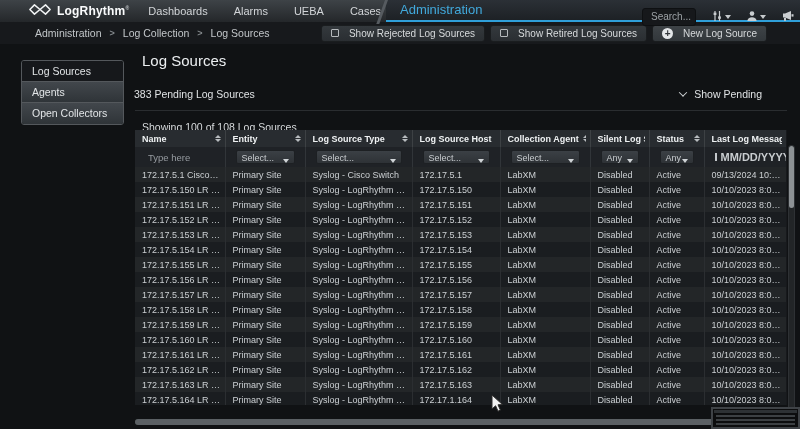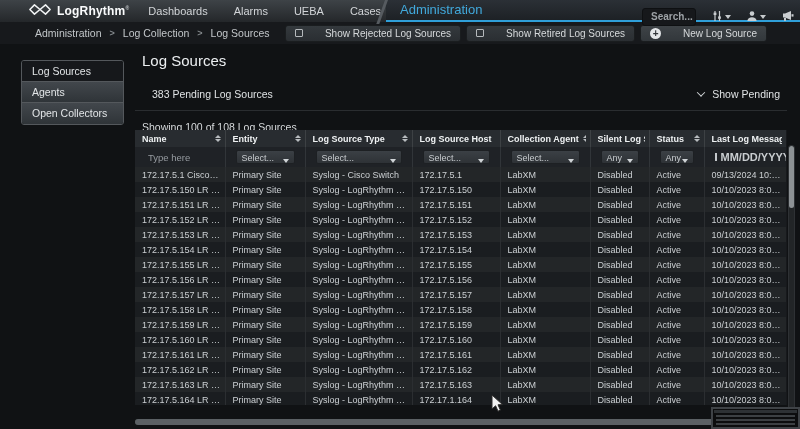--- a/index.html
+++ b/index.html
@@ -17,53 +17,53 @@
   .brand-text{font-size:12px;font-weight:bold;color:#fafbfc;letter-spacing:.2px;}
   .brand-text sup{font-size:5px;color:#c4c8cb;}
   .nav-items{display:flex;margin-left:6px;}
   .nav-item{padding:0 13px;font-size:11px;color:#d2d5d8;line-height:22px;cursor:default;}
   .admin-seg{position:absolute;left:386px;top:0;right:0;height:22px;
     background:linear-gradient(180deg,#2b3036,#1d2125);border-bottom:2px solid #2f9fd9;
     display:flex;align-items:center;}
   .diag{position:absolute;left:381px;top:-2px;width:3px;height:26px;background:#565b60;
     transform:skewX(-20deg);z-index:6;}
   .admin-label{color:#41a9dc;font-size:13px;margin-left:14px;line-height:20px;}
-  .nav-right{position:absolute;right:6px;top:0;height:34px;display:flex;align-items:center;gap:15px;z-index:7;font-weight:bold;}
+  .nav-right{position:absolute;right:6px;top:0;height:34px;display:flex;align-items:center;gap:15px;z-index:7;}
   .search-pill{background:#16181b;border:1px solid #0e1012;border-radius:3px;color:#9da2a6;
     font-size:10px;padding:2px 8px 3px;width:54px;}
   .icon-group{display:flex;align-items:center;gap:2px;}
   .caret{width:0;height:0;border-left:3px solid transparent;border-right:3px solid transparent;
     border-top:4px solid #c6cacd;}
   
   .subbar{position:absolute;top:22px;left:0;width:800px;height:22px;background:#17191c;
     display:flex;align-items:center;z-index:4;}
   .breadcrumb{display:flex;align-items:center;gap:8px;padding-left:35px;font-size:10.5px;color:#c2c6c9;}
   .crumb-sep{font-size:9px;font-weight:bold;color:#84898d;}
   .connected{position:absolute;left:393px;display:flex;gap:5px;align-items:center;
     font-size:10px;color:#d4d7da;}
   .conn-dot{width:9px;height:9px;border-radius:50%;
     background:radial-gradient(circle at 50% 45%, #6fc9f0 0 2px, #2b97cf 3px, #175f88 4.5px);}
   .btn-group{position:absolute;right:33px;display:flex;gap:5px;}
   .bar-btn{background:linear-gradient(180deg,#34393d,#2a2e32);border:1px solid #1a1d1f;
-    border-radius:3px;height:17px;display:flex;align-items:center;gap:22px;color:#d6d9db;
+    border-radius:3px;height:17px;display:flex;align-items:center;gap:10px;color:#d6d9db;
     font-size:10px;padding:0 9px;cursor:default;white-space:nowrap;}
   .bar-btn.primary{background:linear-gradient(180deg,#3e4347,#32373b);}
   .checkbox{width:8px;height:8px;border:1px solid #b5b9bc;border-radius:1px;background:transparent;}
   .plus{width:11px;height:11px;border-radius:50%;background:#e4e7e9;color:#303438;
     font-weight:bold;font-size:10px;line-height:11px;text-align:center;}
   
   .sidebar{position:absolute;left:21px;top:60px;width:103px;border:1px solid #54585c;
     border-radius:3px;overflow:hidden;z-index:3;}
   .side-item{height:21px;line-height:21px;padding-left:10px;font-size:10.5px;color:#e2e5e7;
     background:linear-gradient(180deg,#42474c,#2f3438);border-bottom:1px solid #54585c;cursor:default;}
   .side-item:last-child{border-bottom:none;}
   .side-item.selected{background:#16181b;}
   
   .page-title{position:absolute;left:142px;top:52px;font-size:15px;color:#eceff1;}
-  .pending-row{position:absolute;left:152px;top:88px;width:628px;display:flex;
+  .pending-row{position:absolute;left:134px;top:88px;width:628px;display:flex;
     justify-content:space-between;align-items:center;font-size:10.5px;color:#dfe2e4;}
   .show-pending{display:flex;align-items:center;color:#dfe2e4;cursor:default;}
   .chev{width:6px;height:6px;border-right:1.5px solid #cfd3d6;border-bottom:1.5px solid #cfd3d6;
     transform:rotate(45deg) translate(-1px,-1px);margin-right:8px;}
   .divider{position:absolute;left:135px;top:110px;width:652px;height:1px;background:#2a2d30;}
   .showing{position:absolute;left:142px;top:121px;font-size:10.5px;color:#d8dbdd;}
   
   .tablewrap{position:absolute;left:135px;top:130px;width:652px;height:275px;overflow:hidden;
     background:#17191c;}
   table{border-collapse:collapse;table-layout:fixed;width:651px;}

